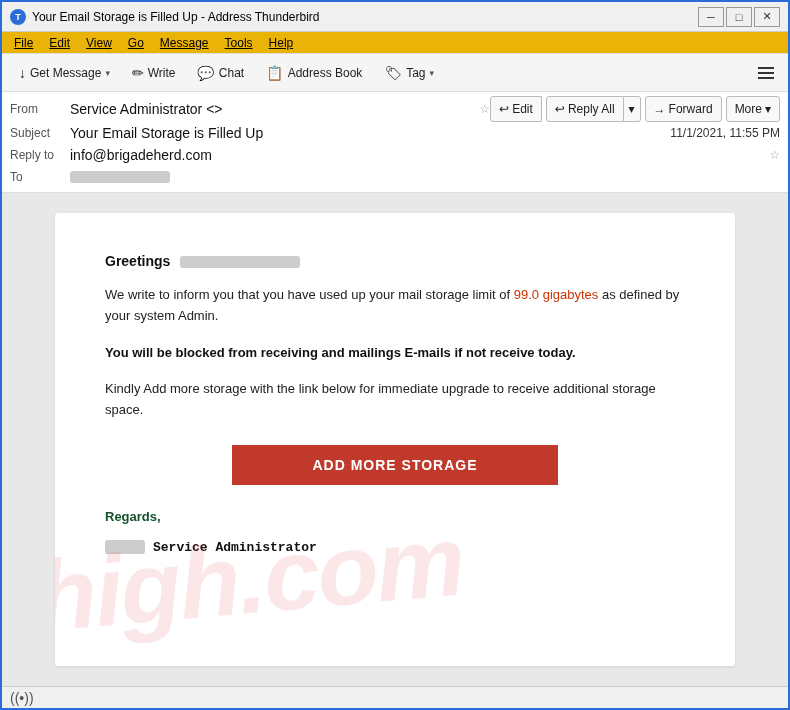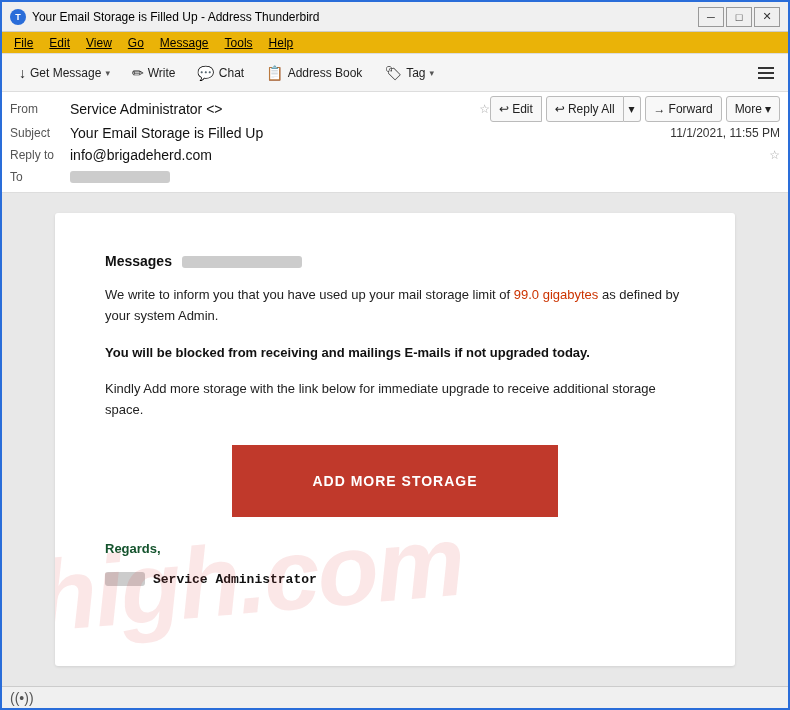--- a/index.html
+++ b/index.html
@@ -290,21 +290,21 @@
       margin: 24px 0;
     }
 
     .cta-button {
       display: inline-block;
       background: #c0392b;
       color: white;
       font-size: 14px;
       font-weight: bold;
       letter-spacing: 1px;
-      padding: 28px 80px;
+      padding: 12px 80px;
       border: none;
       cursor: pointer;
       text-transform: uppercase;
     }
 
     .signature-regards {
       font-size: 13px;
       color: #14532d;
       font-weight: bold;
       margin-top: 20px;
@@ -465,29 +465,29 @@
       <span class="redacted" style="width:100px;"></span>
     </div>
   </div>
 
   <div class="email-body-outer">
     <div class="email-body-inner">
 
       <div class="email-body-watermark">high.com</div>
 
       <div class="greeting-line">
-        <span>Messages</span>
+        <span>Greetings</span>
         <span class="redacted" style="width:120px; margin-left:6px;"></span>
       </div>
 
       <p class="body-para">
         <span>We write to inform you that you have used up your mail storage limit of </span><span class="highlight">99.0 gigabytes</span><span> as defined by your system Admin.</span>
       </p>
 
-      <p class="body-para-bold">You will be blocked from receiving and mailings E-mails if not upgraded today.</p>
+      <p class="body-para-bold">You will be blocked from receiving and mailings E-mails if not receive today.</p>
 
       <p class="body-para">Kindly Add more storage with the link below for immediate upgrade to receive additional storage space.</p>
 
       <div class="cta-wrapper">
         <button class="cta-button">ADD MORE STORAGE</button>
       </div>
 
       <div class="signature-regards">Regards,</div>
 
       <div class="signature-row">

